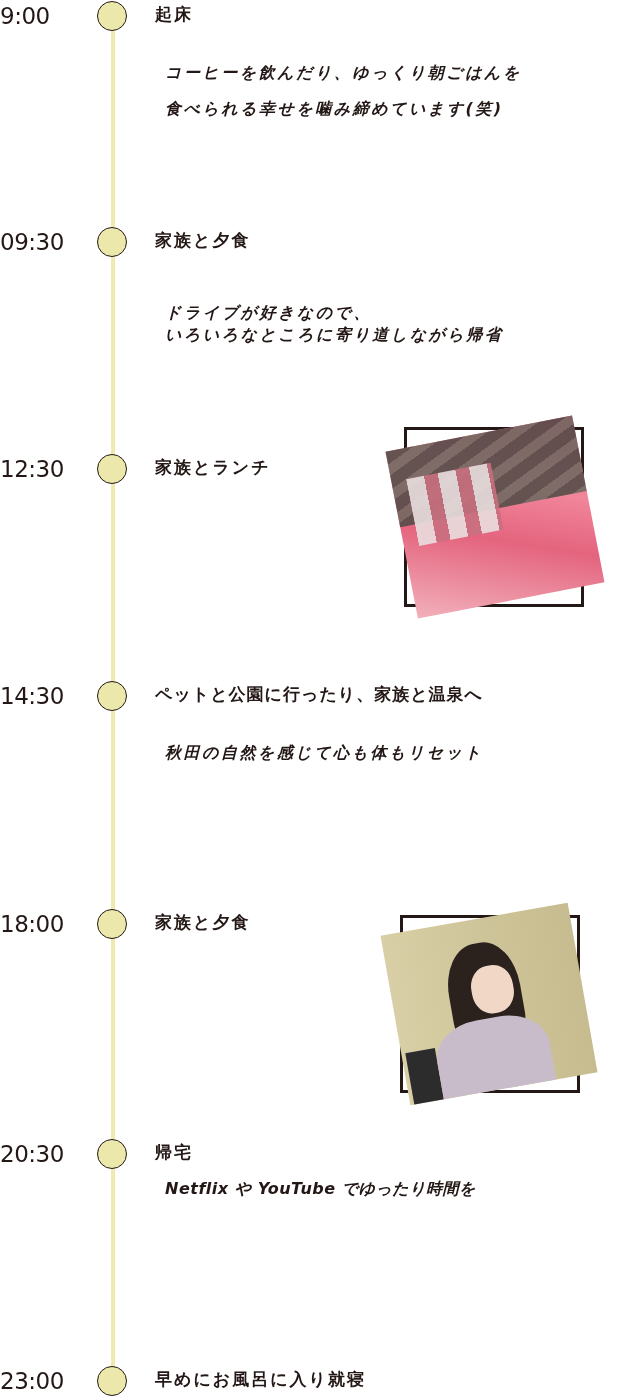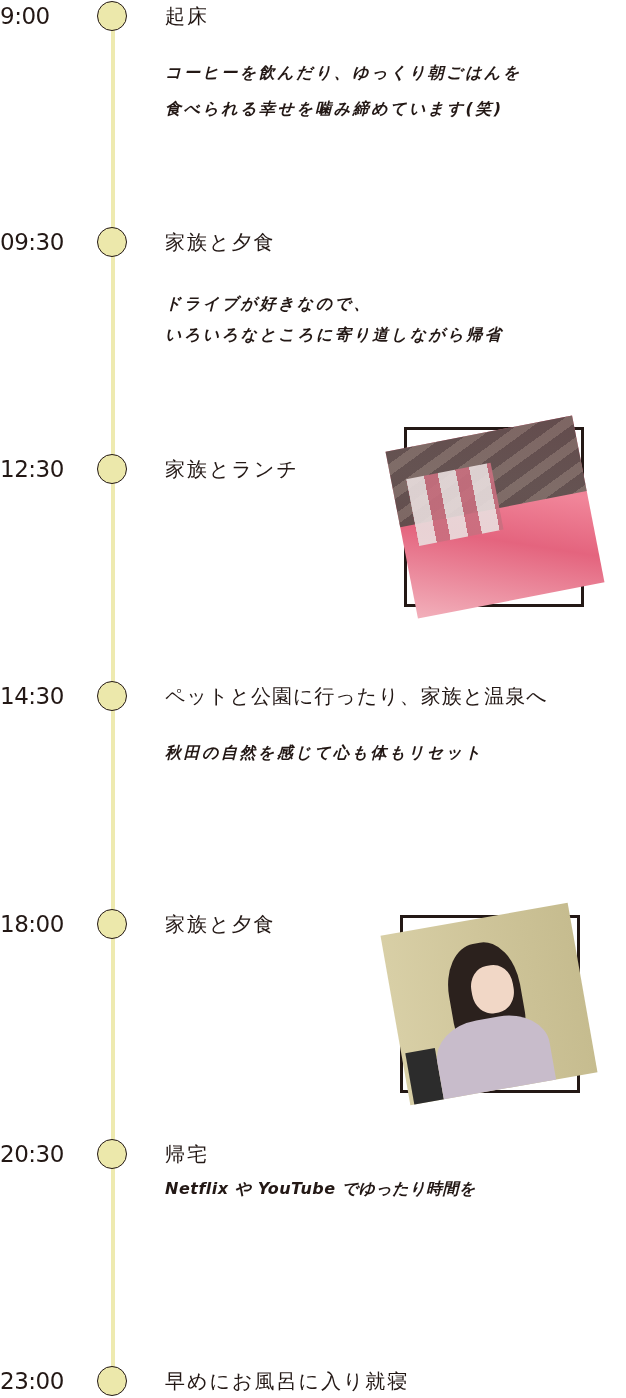--- a/index.html
+++ b/index.html
@@ -3,21 +3,21 @@
 <meta charset="utf-8">
 <style>
   html, body { margin:0; padding:0; background:#ffffff; }
   body { width:626px; height:1398px; position:relative; overflow:hidden;
          font-family:"DejaVu Sans", "Liberation Sans", sans-serif; color:#231815; }
   .line { position:absolute; left:111px; top:17px; width:4px; height:1365px; background:#eeeab0; }
   .row { position:absolute; left:0; width:626px; }
   .time { position:absolute; left:0; top:-14px; font-size:23px; font-weight:normal; letter-spacing:-0.5px; }
   .dot { position:absolute; left:97px; top:-16px; width:30px; height:30px; border-radius:50%;
          background:#ece8ab; border:1.5px solid #231815; box-sizing:border-box; }
-  .title { position:absolute; left:165px; top:-14px; font-size:20px; font-weight:normal; letter-spacing:2px; white-space:nowrap; }
+  .title { position:absolute; left:155px; top:-14px; font-size:17px; font-weight:bold; letter-spacing:2px; white-space:nowrap; }
   .desc { position:absolute; left:165px; font-size:16px; font-weight:bold; letter-spacing:2.5px; line-height:36px; white-space:nowrap;font-style:italic; }
   .photo-wrap { position:absolute; }
   .frame { position:absolute; border:3px solid #231815; box-sizing:border-box; background:#fff; }
   .photo { position:absolute; box-sizing:border-box; }
   .photo1 { background:
       linear-gradient(160deg, transparent 0 40%, rgba(0,0,0,0) 40%),
       linear-gradient(200deg, #e9587a 0%, #f1869a 35%, #e4647e 60%, #f2b0bb 100%); }
   .photo1::before { content:""; position:absolute; left:0; top:0; width:100%; height:45%;
       background:repeating-linear-gradient(155deg,#4c4a45 0 12px,#6b685f 12px 22px); opacity:.85; }
   .photo1::after { content:""; position:absolute; left:8%; top:18%; width:45%; height:40%;
@@ -38,21 +38,21 @@
   <div class="dot"></div>
   <div class="title">起床</div>
   <div class="desc" style="top:38px">コーヒーを飲んだり、ゆっくり朝ごはんを</div>
   <div class="desc" style="top:74px">食べられる幸せを噛み締めています(笑)</div>
 </div>
 
 <div class="row" style="top:243px">
   <div class="time">09:30</div>
   <div class="dot"></div>
   <div class="title">家族と夕食</div>
-  <div class="desc" style="top:43px">ドライブが好きなので、</div>
+  <div class="desc" style="top:52px">ドライブが好きなので、</div>
   <div class="desc" style="top:74px">いろいろなところに寄り道しながら帰省</div>
 </div>
 
 <div class="row" style="top:470px">
   <div class="time">12:30</div>
   <div class="dot"></div>
   <div class="title">家族とランチ</div>
 </div>
 <div class="photo-wrap" style="left:386px;top:410px;width:230px;height:220px">
   <div class="frame" style="left:18px;top:17px;width:180px;height:180px"></div>

